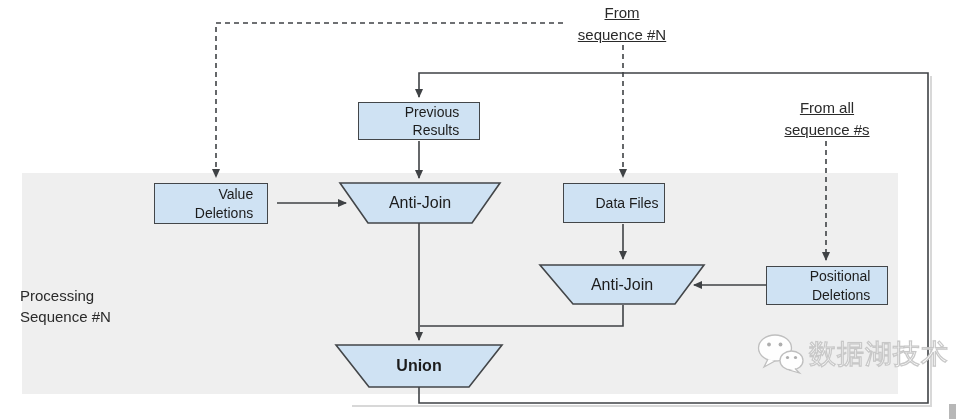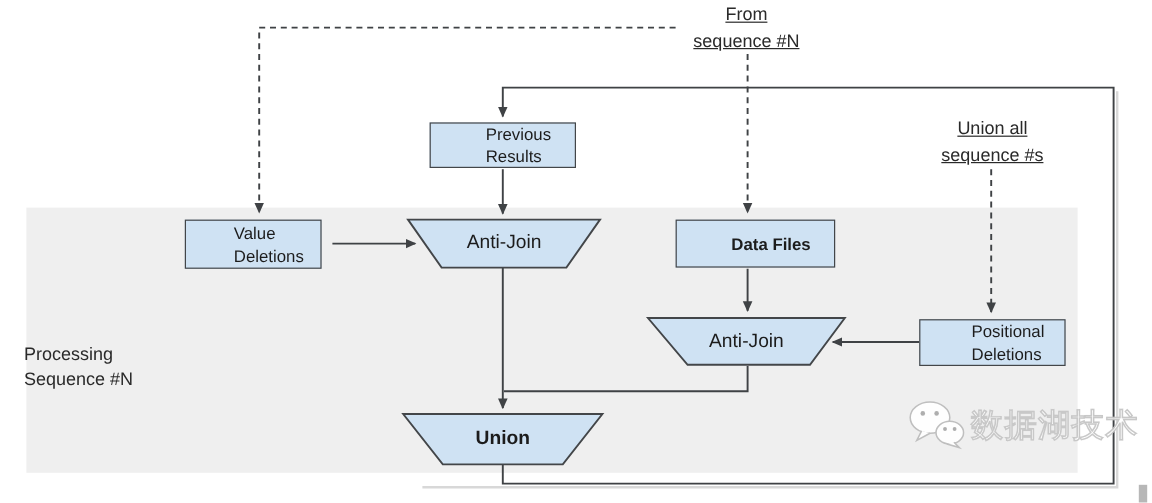--- a/index.html
+++ b/index.html
@@ -14,38 +14,38 @@
   body{margin:0;background:#fff;font-family:"Liberation Sans",sans-serif;}
   .stage{position:relative;width:960px;height:419px;background:var(--background);overflow:hidden;}
   .band{position:absolute;left:22px;top:173px;width:876px;height:221px;background:var(--band-fill);}
   svg.wires{position:absolute;left:0;top:0;width:960px;height:419px;}
   .line{fill:none;stroke:var(--connector);stroke-width:1.6;}
   .dashed{fill:none;stroke:var(--connector);stroke-width:1.6;stroke-dasharray:5 4;}
   .shadow{fill:none;stroke:#d8d8d8;stroke-width:2;}
   .shape{fill:var(--node-fill);stroke:var(--node-border);stroke-width:1.6;}
   .node{
     position:absolute;background:var(--node-fill);border:1.5px solid var(--node-border);
-    display:flex;align-items:center;justify-content:center;text-align:left;
+    display:flex;align-items:center;justify-content:center;text-align:right;
     font-size:14px;line-height:1.32;color:var(--text);white-space:pre-line;padding-left:26px;
   }
   .shape-label{
     position:absolute;display:flex;align-items:center;justify-content:center;
     text-align:right;font-size:16px;color:var(--text);pointer-events:none;
   }
   .annotation{
     position:absolute;text-align:center;font-size:15px;line-height:1.45;
     color:#2a2a2a;white-space:pre-line;text-decoration:underline;
   }
   .band-label{
     position:absolute;left:20px;top:263px;width:150px;
     font-size:15px;line-height:1.4;color:#2a2a2a;white-space:pre-line;margin-top:22px;
   }
   .pos-prev{left:358px;top:102px;width:122px;height:38px;}
   .pos-valdel{left:154px;top:183px;width:114px;height:41px;}
-  .pos-datafiles{left:563px;top:183px;width:133px;height:40px;font-weight:bold;}
+  .pos-datafiles{left:563px;top:183px;width:102px;height:40px;}
   .pos-posdel{left:766px;top:266px;width:122px;height:39px;}
   .pos-aj1{left:340px;top:183px;width:160px;height:40px;}
   .pos-aj2{left:540px;top:265px;width:164px;height:39px;}
   .pos-union{left:336px;top:345px;width:166px;height:42px;font-weight:bold;}
   .pos-fromseq{left:547px;top:2px;width:150px;}
   .pos-fromall{left:752px;top:97px;width:150px;}
   .watermark{
     position:absolute;left:756px;top:333px;display:flex;align-items:center;gap:5px;
     opacity:0.95;pointer-events:none;
   }
@@ -104,21 +104,21 @@
   <div class="node pos-datafiles">Data Files</div>
   <div class="node pos-posdel">Positional
 Deletions</div>
 
   <div class="shape-label pos-aj1">Anti-Join</div>
   <div class="shape-label pos-aj2">Anti-Join</div>
   <div class="shape-label pos-union">Union</div>
 
   <div class="annotation pos-fromseq">From
 sequence #N</div>
-  <div class="annotation pos-fromall">Union all
+  <div class="annotation pos-fromall">From all
 sequence #s</div>
   <div class="band-label">Processing
 Sequence #N</div>
 
   <div class="watermark">
     <svg width="48" height="42" viewBox="0 0 48 42" xmlns="http://www.w3.org/2000/svg">
       <g stroke="#bdbdbd" stroke-width="1.3" fill="#ffffff">
         <ellipse cx="19" cy="15" rx="16.5" ry="13"></ellipse>
         <path d="M12 26 L8 34 L19 28 Z" stroke="none"></path>
         <path d="M12 26 L8 34 L19 28" fill="none"></path>

